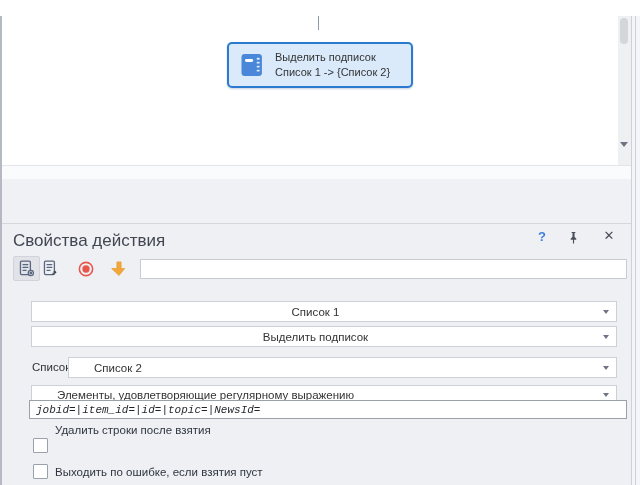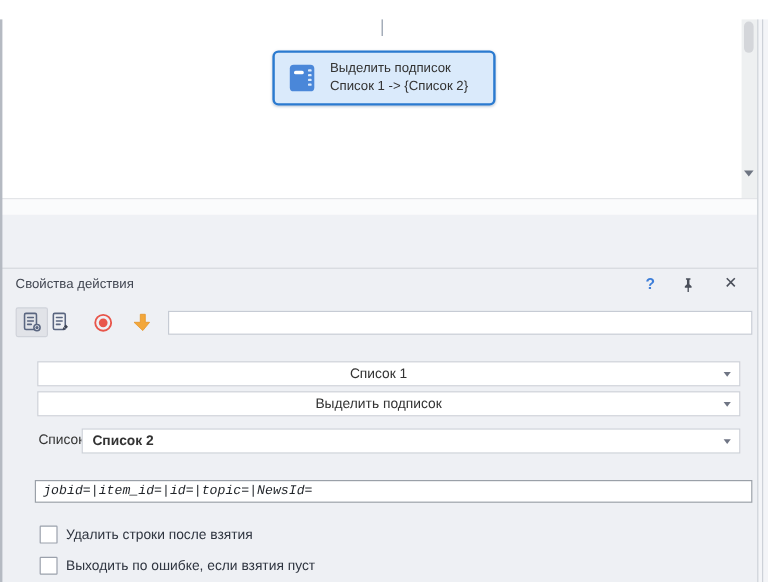--- a/index.html
+++ b/index.html
@@ -35,37 +35,37 @@
   .hright{left:595px;top:152px;}
 
   
   .toolbar{left:0;top:163px;width:632px;height:44px;background:#eff1f5;}
   .tbicon{top:172px;width:22px;height:22px;cursor:pointer;}
   .overflow{left:588px;top:175px;width:36px;font-size:11px;font-weight:bold;
             letter-spacing:3px;color:#565d6b;cursor:pointer;}
 
   
   .panel{left:0;top:207px;width:632px;height:272px;background:#eef0f4;border-top:1px solid #d4d7dc;}
-  .panel-title{left:13px;top:214px;font-size:11px;color:#414651;}
+  .panel-title{left:13px;top:214px;font-size:17px;color:#414651;}
   .help-btn{left:534px;top:212px;width:16px;font-size:13px;font-weight:bold;color:#3d7ed9;
             text-align:center;cursor:pointer;}
   .pin-btn{left:566px;top:212px;width:15px;height:15px;cursor:pointer;}
   .close-btn{left:601px;top:211px;width:16px;font-size:13px;color:#4a4f5a;text-align:center;cursor:pointer;}
 
   .pbtn{top:239px;width:27px;height:25px;display:flex;align-items:center;justify-content:center;
         cursor:pointer;border-radius:2px;}
   .pbtn.sel{background:#e1e3e8;border:1px solid #d0d3da;}
   .filter-input{left:140px;top:242px;width:487px;height:20px;border:1px solid #c6cbd4;
                 background:#fff;font-size:11px;padding:0 5px;outline:none;}
 
   .dd{background:#fff;border:1px solid #ccd0d8;display:flex;align-items:center;cursor:pointer;
       font-size:11.5px;color:#333;}
   .dd .txt{flex:1;white-space:nowrap;overflow:hidden;}
   .dd.center .txt{text-align:center;}
-  .dd.left .txt{text-align:left;padding-left:8px;font-weight:bold;}
+  .dd.left .txt{text-align:left;padding-left:25px;}
   .dd-arrow{width:0;height:0;border-left:3.5px solid transparent;border-right:3.5px solid transparent;
             border-top:4px solid #6f7584;margin:0 7px 0 4px;flex:0 0 auto;}
   .lbl-list{left:32px;top:344px;font-size:11.5px;color:#333;}
 
   .regex-input{left:29px;top:394px;width:598px;height:19px;border:1px solid #9aa0a8;background:#fff;
                font-family:"Liberation Mono",monospace;font-size:11px;color:#1f2328;
                padding:0 6px;outline:none;}
 
   .cb{width:15px;height:15px;background:#fff;border:1px solid #9ba1ac;border-radius:1px;cursor:pointer;}
   .cb-label{font-size:11.5px;color:#2f3540;}
@@ -217,25 +217,29 @@
       <span class="txt">Выделить подписок</span>
       <span class="dd-arrow"></span>
     </div>
 
     <span class="abs lbl-list" style="left:32px;top:137px">Список</span>
     <div class="abs dd left" style="left:68px;top:133px;width:549px;height:21px">
       <span class="txt">Список 2</span>
       <span class="dd-arrow"></span>
     </div>
 
+    <div class="abs dd left" style="left:31px;top:161px;width:586px;height:20px">
+      <span class="txt">Элементы, удовлетворяющие регулярному выражению</span>
+      <span class="dd-arrow"></span>
+    </div>
 
     <input class="abs regex-input" style="left: 29px; top: 176px; font-style: italic;" type="text" value="jobid=|item_id=|id=|topic=|NewsId=">
 
     <span class="abs cb" style="left:33px;top:214px"></span>
-    <span class="abs cb-label" style="left:55px;top:216px">Удалить строки после взятия</span>
+    <span class="abs cb-label" style="left:55px;top:200px">Удалить строки после взятия</span>
 
     <span class="abs cb" style="left:33px;top:240px"></span>
     <span class="abs cb-label" style="left:55px;top:242px">Выходить по ошибке, если взятия пуст</span>
   </div>
 
   <div class="abs right-edge"></div>
   <div class="abs right-edge-inner"></div>
   <div class="abs left-edge"></div>
   <div class="abs bottom-bar"></div>
 </div>

